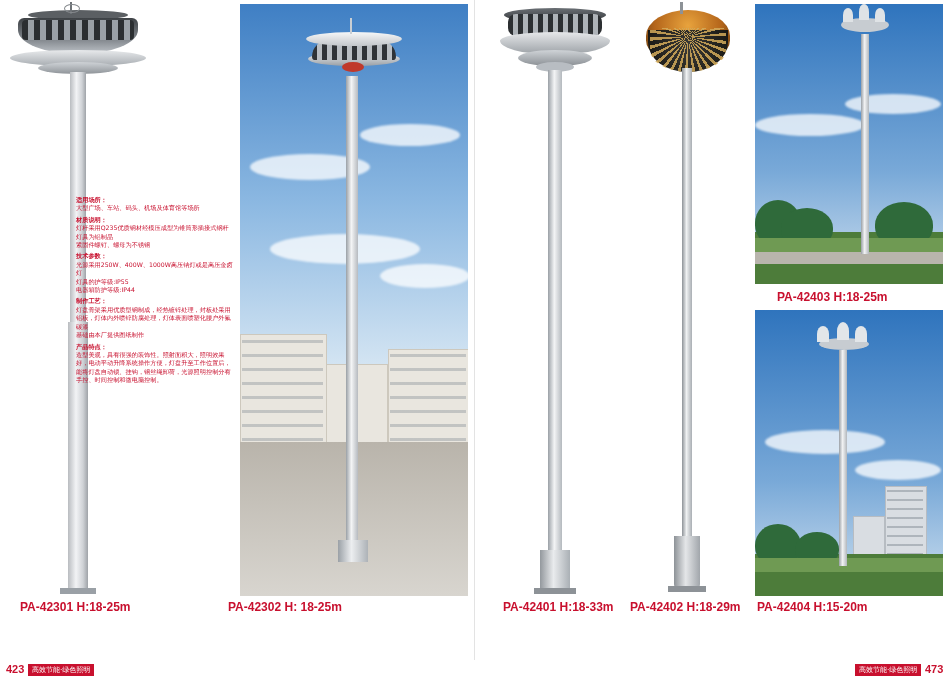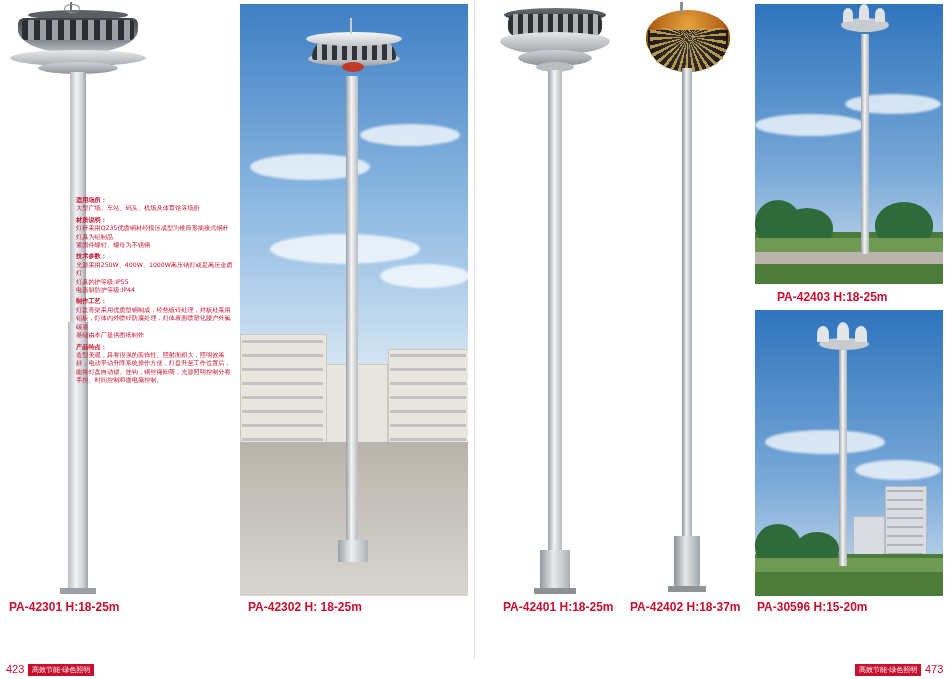--- a/index.html
+++ b/index.html
@@ -31,21 +31,21 @@
     left:76px;top:196px;width:160px;
     color:#c8102e;
     font-size:6.2px;
     line-height:8.4px;
     font-family:"DejaVu Sans", sans-serif;
   }
   .spec .h{font-weight:bold;display:block;}
   .spec p{margin:0 0 3px 0;}
   .folio{
     position:absolute;bottom:4px;
-    font-size:11px;color:#c8102e;font-weight:normal;text-align:right;
+    font-size:11px;color:#c8102e;font-weight:bold;text-align:right;
   }
   .footstrip{
     position:absolute;bottom:3px;height:12px;
     background:#c8102e;color:#ffffff;
     font-size:7px;line-height:12px;
     padding:0 4px;white-space:nowrap;
   }
 
   
   .spine{position:absolute;left:474px;top:0;width:1px;height:660px;background:#e3e3e3;}
@@ -81,21 +81,21 @@
      <div style="position:absolute;left:22px;top:18px;width:112px;height:20px;background:repeating-linear-gradient(90deg,#2b2e31 0 6px,#9aa0a6 6px 12px);border-radius:4px;"></div>
      <div style="position:absolute;left:10px;top:48px;width:136px;height:16px;background:linear-gradient(to bottom,#e8eaec,#a7acb1);border-radius:50%;"></div>
      <div style="position:absolute;left:38px;top:60px;width:80px;height:12px;background:linear-gradient(to bottom,#cfd3d7,#8f9499);border-radius:50%;"></div>
      <div style="position:absolute;left:70px;top:0px;width:2px;height:12px;background:#6d7276;"></div>
      <div style="position:absolute;left:64px;top:2px;width:14px;height:7px;border:1px solid #85898d;border-radius:50%;"></div>
 
      <div class="pole-col" style="left:70px;top:70px;width:16px;height:250px;"></div>
      <div class="pole-col" style="left:68px;top:320px;width:20px;height:270px;"></div>
      <div style="position:absolute;left:60px;top:586px;width:36px;height:6px;background:#9aa0a6;"></div>
   </div>
-  <div class="caption" style="left:9px;top:600px;text-align:right;">PA-42301 H:18-25m</div>
+  <div class="caption" style="left:20px;top:600px;text-align:right;">PA-42301 H:18-25m</div>
 
   <div class="spec">
      <p><span class="h">适用场所：</span>
         <span>大型广场、车站、码头、机场及体育馆等场所</span></p>
      <p><span class="h">材质说明：</span>
         <span style="white-space:pre-line">灯杆采用Q235优质钢材经模压成型为锥筒形插接式钢杆
 灯具为铝制品
 紧固件螺钉、螺母为不锈钢</span></p>
      <p><span class="h">技术参数：</span>
         <span style="white-space:pre-line">光源采用250W、400W、1000W高压钠灯或是高压金卤灯
@@ -130,46 +130,46 @@
 
      <div style="position:absolute;left:106px;top:72px;width:12px;height:470px;background:linear-gradient(to right,#9aa0a6,#f4f5f6 45%,#b6babf);"></div>
      <div style="position:absolute;left:98px;top:536px;width:30px;height:22px;background:linear-gradient(to right,#9aa0a6,#eceef0 45%,#adb2b7);"></div>
 
      <div style="position:absolute;left:68px;top:48px;width:92px;height:14px;background:linear-gradient(to bottom,#eef0f2,#9aa0a6);border-radius:50%;"></div>
      <div style="position:absolute;left:72px;top:36px;width:84px;height:20px;background:repeating-linear-gradient(90deg,#2f3337 0 5px,#b9bec3 5px 10px);border-radius:30px 30px 6px 6px;"></div>
      <div style="position:absolute;left:66px;top:28px;width:96px;height:14px;background:linear-gradient(to bottom,#f6f7f8,#c3c7cb);border-radius:50%;"></div>
      <div style="position:absolute;left:102px;top:58px;width:22px;height:10px;background:#c0392b;border-radius:50%;"></div>
      <div style="position:absolute;left:110px;top:14px;width:2px;height:16px;background:#c9ced3;"></div>
   </div>
-  <div class="caption" style="left:248px;top:600px;">PA-42302 H: 18-25m</div>
+  <div class="caption" style="left:228px;top:600px;">PA-42302 H: 18-25m</div>
 
   <div class="spine"></div>
 
   <div class="photo whitebg" style="left:490px;top:2px;width:130px;height:594px;">
      <div style="position:absolute;left:14px;top:6px;width:102px;height:14px;background:linear-gradient(to bottom,#6a6f74,#35383b);border-radius:50%;"></div>
      <div style="position:absolute;left:18px;top:12px;width:94px;height:22px;background:repeating-linear-gradient(90deg,#2c2f32 0 5px,#aeb3b8 5px 10px);border-radius:8px;"></div>
      <div style="position:absolute;left:10px;top:30px;width:110px;height:22px;background:linear-gradient(to bottom,#e6e8ea,#9ea3a8);border-radius:50% 50% 45% 45%/40% 40% 60% 60%;"></div>
      <div style="position:absolute;left:28px;top:48px;width:74px;height:16px;background:linear-gradient(to bottom,#cfd3d7,#8b9095);border-radius:50%;"></div>
      <div style="position:absolute;left:46px;top:60px;width:38px;height:10px;background:#b8bdc2;border-radius:50%;"></div>
      <div style="position:absolute;left:58px;top:68px;width:14px;height:480px;background:linear-gradient(to right,#9aa0a6,#f3f4f5 45%,#b4b9be);"></div>
      <div style="position:absolute;left:50px;top:548px;width:30px;height:40px;background:linear-gradient(to right,#93989d,#e9ebed 45%,#aab0b5);"></div>
      <div style="position:absolute;left:44px;top:586px;width:42px;height:6px;background:#8d9297;"></div>
   </div>
-  <div class="caption" style="left:503px;top:600px;">PA-42401 H:18-25m</div>
+  <div class="caption" style="left:503px;top:600px;">PA-42401 H:18-33m</div>
 
   <div class="photo whitebg" style="left:628px;top:2px;width:120px;height:594px;">
      <div style="position:absolute;left:18px;top:8px;width:84px;height:52px;background:radial-gradient(circle at 50% 30%,#e8a33d,#b4651a 60%,#5d3a12);border-radius:50% 50% 42% 42%;"></div>
      <div style="position:absolute;left:20px;top:28px;width:80px;height:42px;background:radial-gradient(circle at 50% 40%,#3c3b37,#15140f);border-radius:0 0 50% 50%/0 0 70% 70%;"></div>
      <div style="position:absolute;left:22px;top:26px;width:76px;height:44px;background:repeating-conic-gradient(from 0deg at 50% 20%,rgba(210,170,90,.85) 0deg 5deg,transparent 5deg 12deg);border-radius:0 0 50% 50%;"></div>
      <div style="position:absolute;left:52px;top:0px;width:3px;height:12px;background:#8d9297;"></div>
      <div style="position:absolute;left:54px;top:66px;width:10px;height:470px;background:linear-gradient(to right,#8d9297,#eff1f2 45%,#a9aeb3);"></div>
      <div style="position:absolute;left:46px;top:534px;width:26px;height:52px;background:linear-gradient(to right,#8d9297,#e4e6e8 45%,#a1a6ab);border-radius:0 0 4px 4px;"></div>
      <div style="position:absolute;left:40px;top:584px;width:38px;height:6px;background:#8d9297;"></div>
   </div>
-  <div class="caption" style="left:630px;top:600px;">PA-42402 H:18-37m</div>
+  <div class="caption" style="left:630px;top:600px;">PA-42402 H:18-29m</div>
 
   <div class="photo p-sky-day" style="left:755px;top:4px;width:188px;height:280px;">
      <div class="p2-cloud" style="left:0px;top:110px;width:110px;height:22px;"></div>
      <div class="p2-cloud" style="left:90px;top:90px;width:96px;height:20px;"></div>
      <div class="p-grass" style="height:52px;"></div>
      <div class="p-tree" style="left:0px;top:196px;width:46px;height:46px;"></div>
      <div class="p-tree" style="left:26px;top:204px;width:52px;height:40px;"></div>
      <div class="p-tree" style="left:120px;top:198px;width:58px;height:46px;"></div>
      <div style="position:absolute;left:0;top:234px;width:188px;height:16px;background:#6f9a53;"></div>
      <div style="position:absolute;left:0;top:248px;width:188px;height:12px;background:#b9b5ad;"></div>
@@ -190,21 +190,21 @@
      <div class="p-grass" style="height:42px;"></div>
      <div class="p-tree" style="left:0px;top:214px;width:46px;height:42px;"></div>
      <div class="p-tree" style="left:40px;top:222px;width:44px;height:34px;"></div>
      <div style="position:absolute;left:0;top:248px;width:188px;height:14px;background:#6f9a53;"></div>
      <div style="position:absolute;left:84px;top:40px;width:8px;height:216px;background:linear-gradient(to right,#9aa0a6,#f2f3f4 45%,#b2b7bc);"></div>
      <div style="position:absolute;left:64px;top:28px;width:50px;height:12px;background:#c7ccd1;border-radius:50%;"></div>
      <div style="position:absolute;left:62px;top:16px;width:12px;height:16px;background:#e2e6e9;border-radius:50% 50% 0 0;"></div>
      <div style="position:absolute;left:82px;top:12px;width:12px;height:18px;background:#e2e6e9;border-radius:50% 50% 0 0;"></div>
      <div style="position:absolute;left:100px;top:16px;width:12px;height:16px;background:#e2e6e9;border-radius:50% 50% 0 0;"></div>
   </div>
-  <div class="caption" style="left:757px;top:600px;">PA-30596 H:15-20m</div>
+  <div class="caption" style="left:757px;top:600px;">PA-42404 H:15-20m</div>
 
   <div class="folio" style="left:6px;">423</div>
   <div class="footstrip" style="left:28px;">高效节能·绿色照明</div>
 
   <div class="footstrip" style="left:855px;">高效节能·绿色照明</div>
   <div class="folio" style="left:925px;">473</div>
 
 </div>
 
 </body></html>

